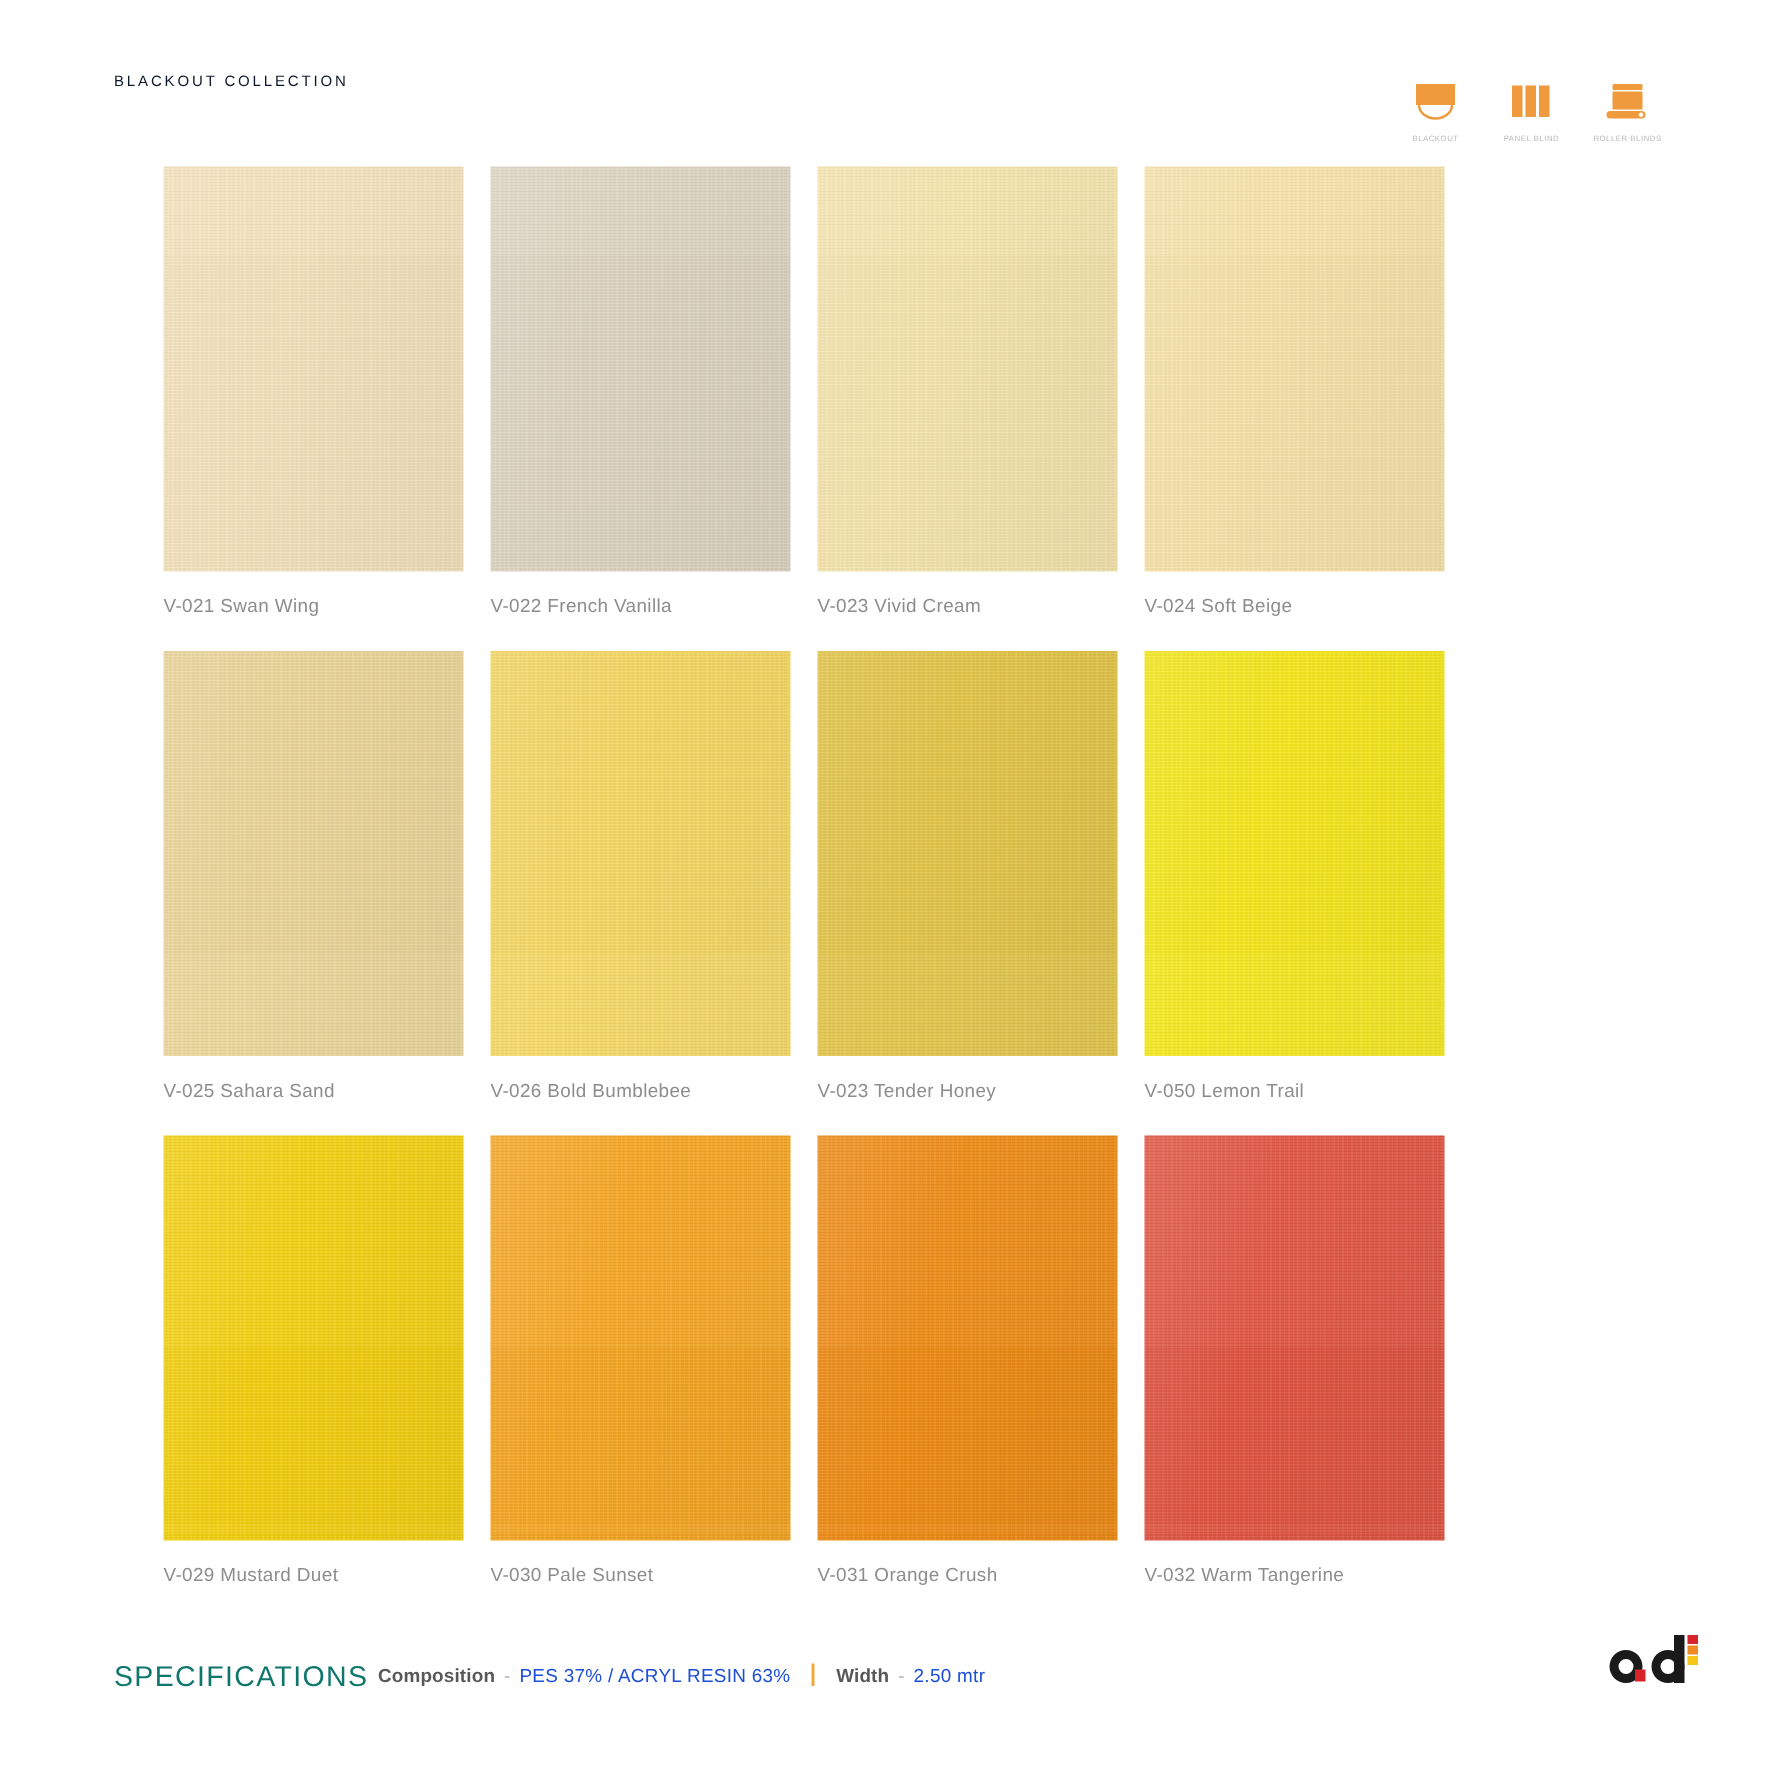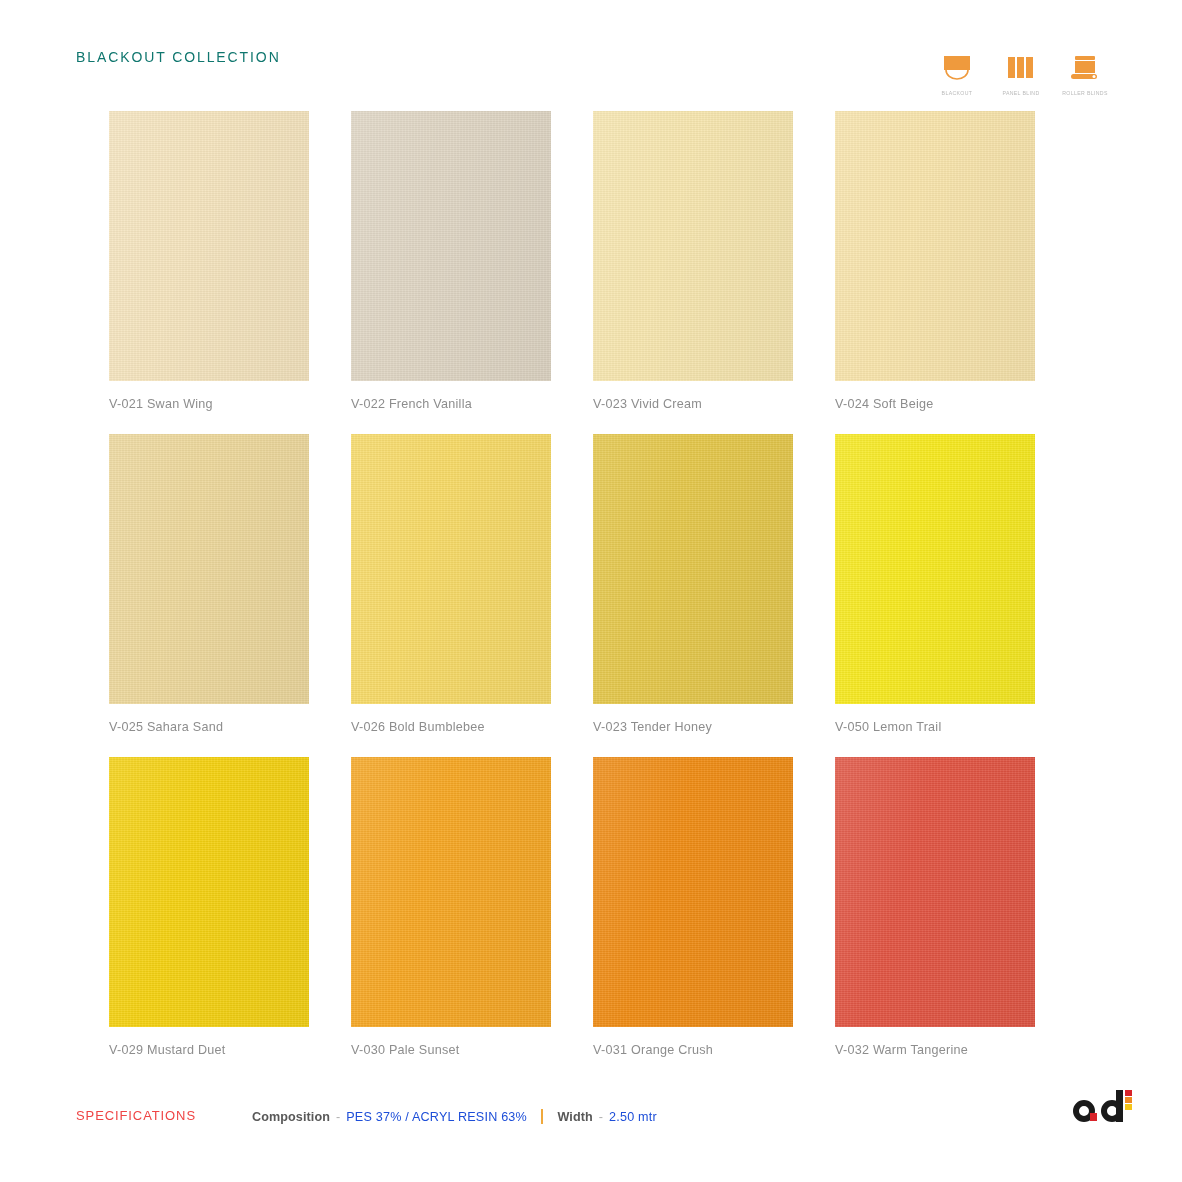--- a/index.html
+++ b/index.html
@@ -24,23 +24,23 @@
 
   
   .header {
     position: absolute;
     left: 76px;
     top: 50px;
     right: 70px;
     height: 60px;
   }
   .collection-eyebrow {
-    font-size: 14px;
+    font-size: 10px;
     letter-spacing: 1.9px;
-    color: #0f766e;
+    color: #0f172a;
     font-weight: 400;
     line-height: 1;
   }
   .collection-title {
     margin-top: 9px;
     font-size: 29px;
     letter-spacing: 2.2px;
     color: #e8a33d;
     font-weight: 400;
     line-height: 1;
@@ -79,21 +79,21 @@
 
   
   .grid {
     position: absolute;
     left: 76px;
     top: 111px;
     width: 1035px;
   }
   .row {
     display: flex;
-    gap: 42px;
+    gap: 18px;
     margin-bottom: 23px;
     padding-left: 33px;
   }
   .cell {
     width: 200px;
   }
   .swatch {
     width: 200px;
     height: 270px;
     position: relative;
@@ -127,23 +127,23 @@
     position: absolute;
     left: 76px;
     top: 1106px;
     right: 70px;
     height: 40px;
   }
   .spec-title {
     position: absolute;
     left: 0;
     top: 2px;
-    font-size: 13px;
+    font-size: 19px;
     letter-spacing: 0.9px;
-    color: #ef4444;
+    color: #0f766e;
   }
   .spec-body {
     position: absolute;
     left: 176px;
     top: 3px;
     display: flex;
     align-items: center;
     font-size: 12.6px;
     white-space: nowrap;
   }

